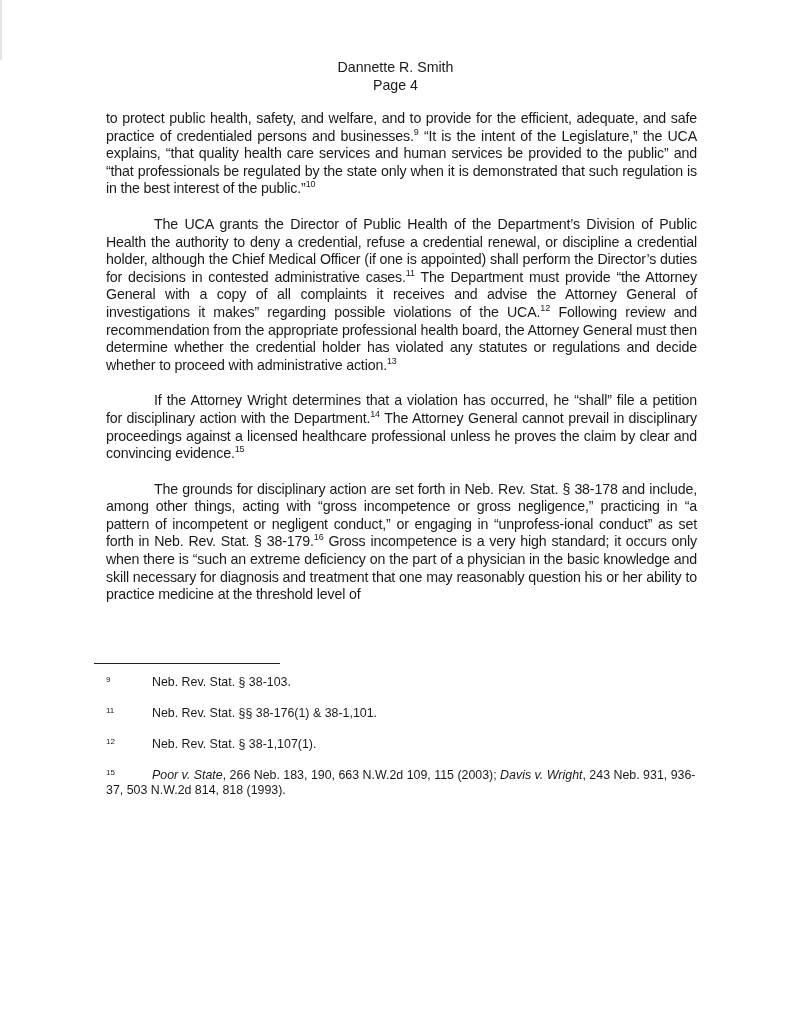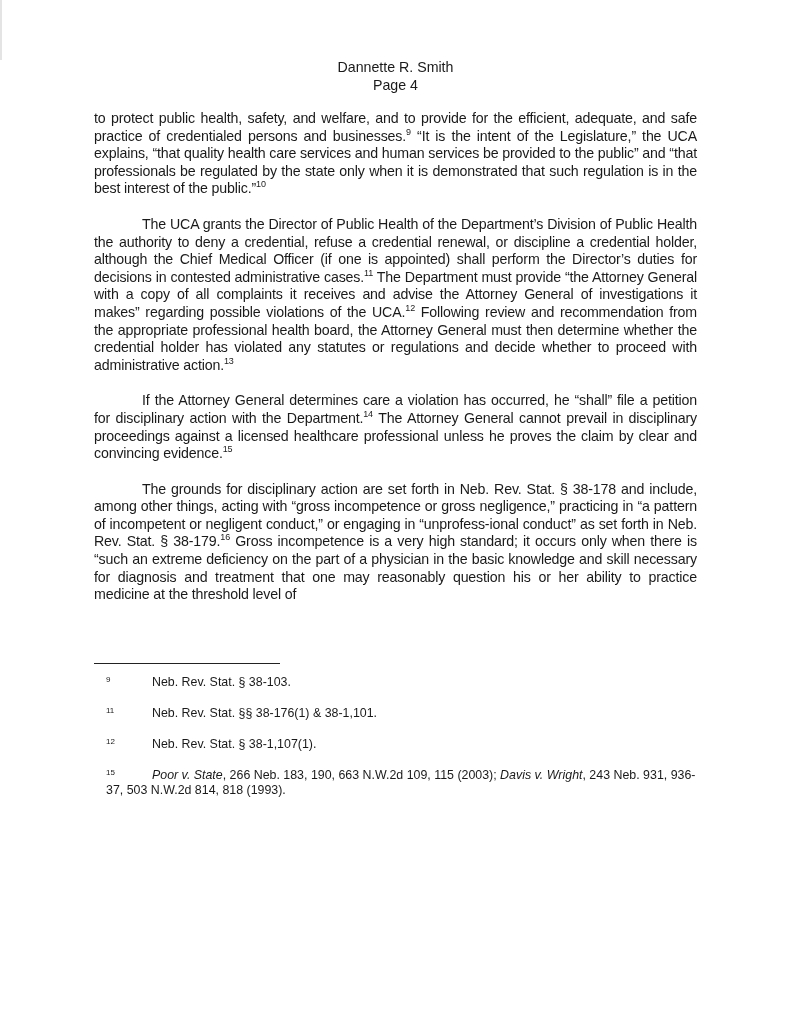--- a/index.html
+++ b/index.html
@@ -35,21 +35,21 @@
       margin: 0;
       text-align: center;
     }
     .body-text {
       margin-top: 16px;
     }
     .para {
       font-size: 14.2px;
       line-height: 17.6px;
       text-align: justify;
-      margin: 0 0 18px 0;
+      margin: 0 0 18px 12px;
       letter-spacing: -0.15px;
     }
     .para.indent {
       text-indent: 48px;
     }
     sup {
       font-size: 9px;
       line-height: 0;
       vertical-align: 6px;
     }
@@ -93,21 +93,21 @@
 
 <div class="page">
   <p class="header-line">Dannette R. Smith</p>
   <p class="header-line">Page 4</p>
 
   <div class="body-text">
     <p class="para"><span>to protect public health, safety, and welfare, and to provide for the efficient, adequate, and safe practice of credentialed persons and businesses.</span><sup>9</sup><span>  “It is the intent of the Legislature,” the UCA explains, “that quality health care services and human services be provided to the public” and “that professionals be regulated by the state only when it is demonstrated that such regulation is in the best interest of the public.”</span><sup>10</sup></p>
 
     <p class="para indent"><span>The UCA grants the Director of Public Health of the Department’s Division of Public Health the authority to deny a credential, refuse a credential renewal, or discipline a credential holder, although the Chief Medical Officer (if one is appointed) shall perform the Director’s duties for decisions in contested administrative cases.</span><sup>11</sup><span>  The Department must provide “the Attorney General with a copy of all complaints it receives and advise the Attorney General of investigations it makes” regarding possible violations of the UCA.</span><sup>12</sup><span>  Following review and recommendation from the appropriate professional health board, the Attorney General must then determine whether the credential holder has violated any statutes or regulations and decide whether to proceed with administrative action.</span><sup>13</sup></p>
 
-    <p class="para indent"><span>If the Attorney General determines care a violation has occurred, he “shall” file a petition for disciplinary action with the Department.</span><sup>14</sup><span>  The Attorney General cannot prevail in disciplinary proceedings against a licensed healthcare professional unless he proves the claim by clear and convincing evidence.</span><sup>15</sup></p>
+    <p class="para indent"><span>If the Attorney Wright determines that a violation has occurred, he “shall” file a petition for disciplinary action with the Department.</span><sup>14</sup><span>  The Attorney General cannot prevail in disciplinary proceedings against a licensed healthcare professional unless he proves the claim by clear and convincing evidence.</span><sup>15</sup></p>
 
     <p class="para indent"><span>The grounds for disciplinary action are set forth in Neb. Rev. Stat. § 38-178 and include, among other things, acting with “gross incompetence or gross negligence,” practicing in “a pattern of incompetent or negligent conduct,” or engaging in “unprofess-ional conduct” as set forth in Neb. Rev. Stat. § 38-179.</span><sup>16</sup><span>  Gross incompetence is a very high standard; it occurs only when there is “such an extreme deficiency on the part of a physician in the basic knowledge and skill necessary for diagnosis and treatment that one may reasonably question his or her ability to practice medicine at the threshold level of</span></p>
   </div>
 </div>
 
 <div class="fn-rule"></div>
 
 <div class="footnotes">
   <p class="fn"><span class="fn-num">9</span><span>Neb. Rev. Stat. § 38-103.</span></p>
   <p class="fn"><span class="fn-num">11</span><span>Neb. Rev. Stat. §§ 38-176(1) &amp; 38-1,101.</span></p>

